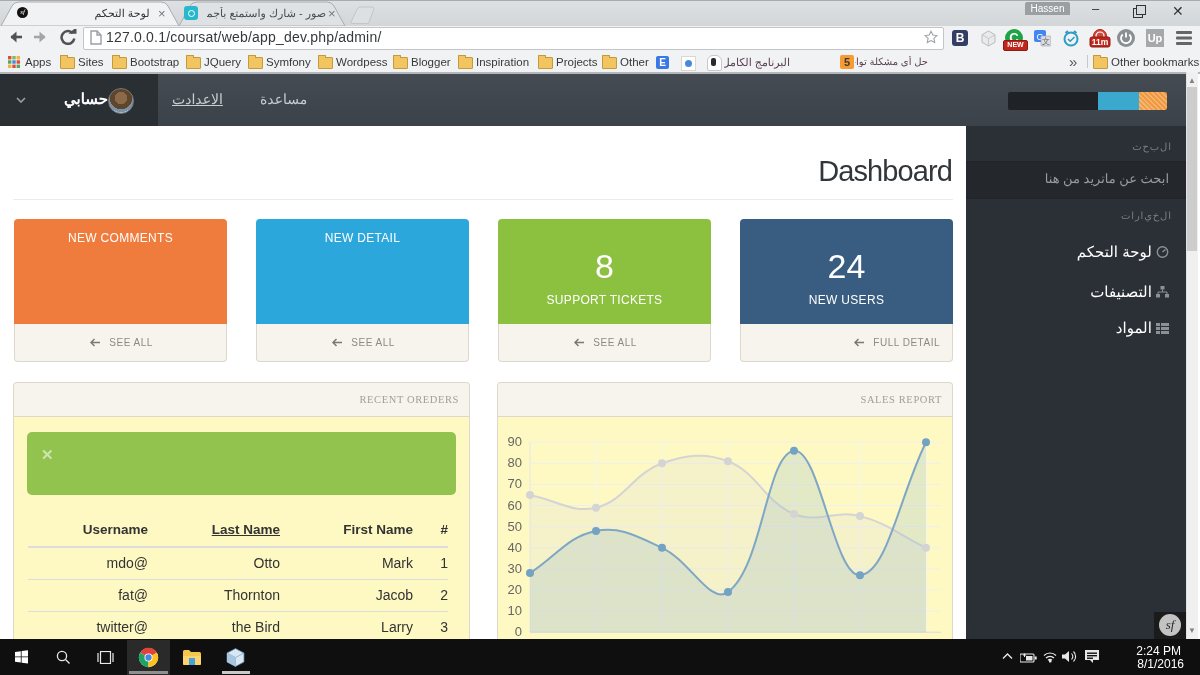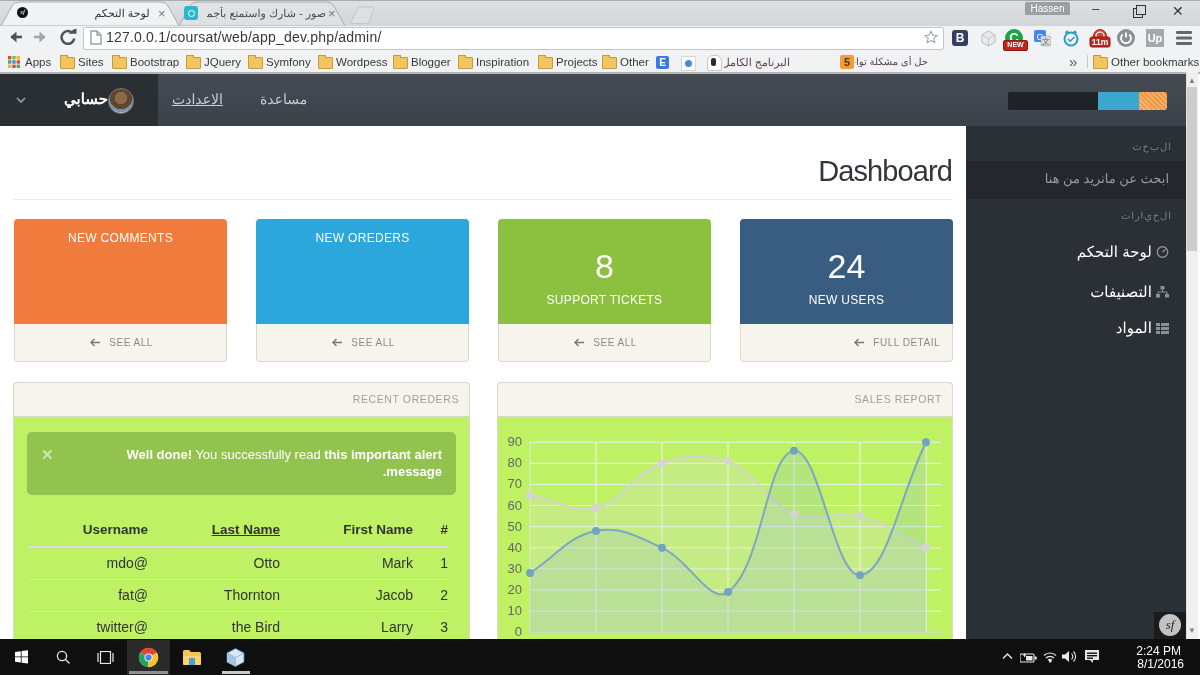--- a/index.html
+++ b/index.html
@@ -31,21 +31,21 @@
 .sidehead{right:29px;font-size:10px;color:#777f86;}
 .sideitem{right:31px;font-size:15px;color:#fff;}
 
 #main{left:0;top:126px;width:966px;height:513px;background:#fff;}
 #dash{left:0;top:155px;width:952px;font-size:29px;letter-spacing:-0.9px;color:#31363b;text-align:right;}
 #dashline{left:13px;top:199px;width:940px;height:1px;background:#ececec;}
 .card{width:213px;height:105px;top:219px;border-radius:4px 4px 0 0;color:#fff;text-align:center;}
 .cardnum{font-size:34px;margin-top:32px;line-height:30px;}
 .cardlab{font-size:12px;margin-top:12px;letter-spacing:.3px;}
 .cardfoot{width:211px;height:36.5px;top:324px;background:#f7f3ed;border:1px solid #ddd8cb;border-top:none;border-radius:0 0 4px 4px;font-size:10px;color:#8b8b86;line-height:37px;text-align:center;letter-spacing:.5px;}
-.panel{top:382px;height:300px;background:#bef264;border:1px solid #ddd8cb;border-radius:4px 4px 0 0;border-bottom:none;}
+.panel{top:382px;height:300px;background:#fef9c3;border:1px solid #ddd8cb;border-radius:4px 4px 0 0;border-bottom:none;font-family:Liberation Serif, serif;}
 .phead{height:33px;background:#f7f3ed;border-bottom:1px solid #ddd8cb;border-radius:4px 4px 0 0;font-size:10.5px;color:#a09f98;letter-spacing:.6px;text-align:right;line-height:33px;padding-right:10px;}
 .fold{top:57px;width:13px;height:10px;background:#f2c561;border:1px solid #c49a3f;border-radius:1px;}
 .fold::before{content:"";position:absolute;left:-1px;top:-3px;width:6px;height:2px;background:#f2c561;border:1px solid #c49a3f;border-bottom:none;border-radius:1px 1px 0 0;}
 #usertable{left:28px;top:513px;width:420px;border-collapse:collapse;font-size:14px;color:#333;}
 #usertable th{border-bottom:2px solid #ddd;text-align:right;padding:9px 0 8.5px 0;font-weight:bold;font-size:13.5px;}
 #usertable td{border-bottom:1px solid #ddd;text-align:right;padding:7.5px 0;}
 #scrolltrack{left:1186px;top:72px;width:11px;height:567px;background:#f0f0f0;border-left:1px solid #e2e2e2;}
 #scrollthumb{left:1187px;top:87px;width:10px;height:164px;background:#cdcdcd;}
 #taskbar{left:0;top:639px;width:1200px;height:36px;background:#0f0f0f;}
 </style>
@@ -209,21 +209,21 @@
       <rect x="5" y="8" width="8" height="3" fill="#8a9196"></rect>
     </svg> المواد</div>
 
 <div class="abs" id="main"></div>
 <div class="abs" id="dash">Dashboard</div>
 <div class="abs" id="dashline"></div>
 <div class="abs card" style="left:14px;background:#ef7c3c;">
     <div class="cardlab">NEW COMMENTS</div>
   </div>
 <div class="abs card" style="left:256px;background:#2ba7db;">
-    <div class="cardlab">NEW OREDERS</div>
+    <div class="cardlab">NEW DETAIL</div>
   </div>
 <div class="abs card" style="left:498px;background:#8cc140;">
     <div class="cardnum">8</div>
     <div class="cardlab">SUPPORT TICKETS</div>
   </div>
 <div class="abs card" style="left:740px;background:#395d80;">
     <div class="cardnum">24</div>
     <div class="cardlab">NEW USERS</div>
   </div>
 <div class="abs cardfoot" style="left:14px;"><svg width="13" height="9" viewBox="0 0 13 9" style="vertical-align:-1px;margin-right:5px;">
@@ -237,21 +237,20 @@
     </svg> SEE ALL</div>
 <div class="abs cardfoot" style="left:740px;text-align:right;padding-right:12px;width:199px;"><svg width="13" height="9" viewBox="0 0 13 9" style="vertical-align:-1px;margin-right:5px;">
       <path d="M12 4.5 L3 4.5 M6.5 1 L3 4.5 L6.5 8" stroke="#7a7a75" stroke-width="1.5" fill="none"></path>
     </svg> FULL DETAIL</div>
 
 <div class="abs panel" style="left:13px;width:455px;height:256px;">
   <div class="phead">RECENT OREDERS</div>
 </div>
 <div class="abs" style="left:27px;top:432px;width:429px;height:63px;background:#92c34e;border-radius:5px;color:#fff;">
   <div class="abs" style="left:14px;top:14px;font-size:15px;font-weight:bold;opacity:.55;">✕</div>
-  <div class="abs" style="right:14px;top:14px;width:340px;text-align:right;font-size:13px;line-height:17px;" dir="rtl"><b>Well done!</b> You successfully read <b>this important alert message.</b></div>
 </div>
 <table class="abs" id="usertable" dir="rtl">
   <tbody>
       <tr>
         <th style="width:35px;">#</th>
         <th style="width:133px;">First Name</th>
         <th style="width:132px;text-decoration:underline;">Last Name</th>
         <th>Username</th>
       </tr>
   <tr>

